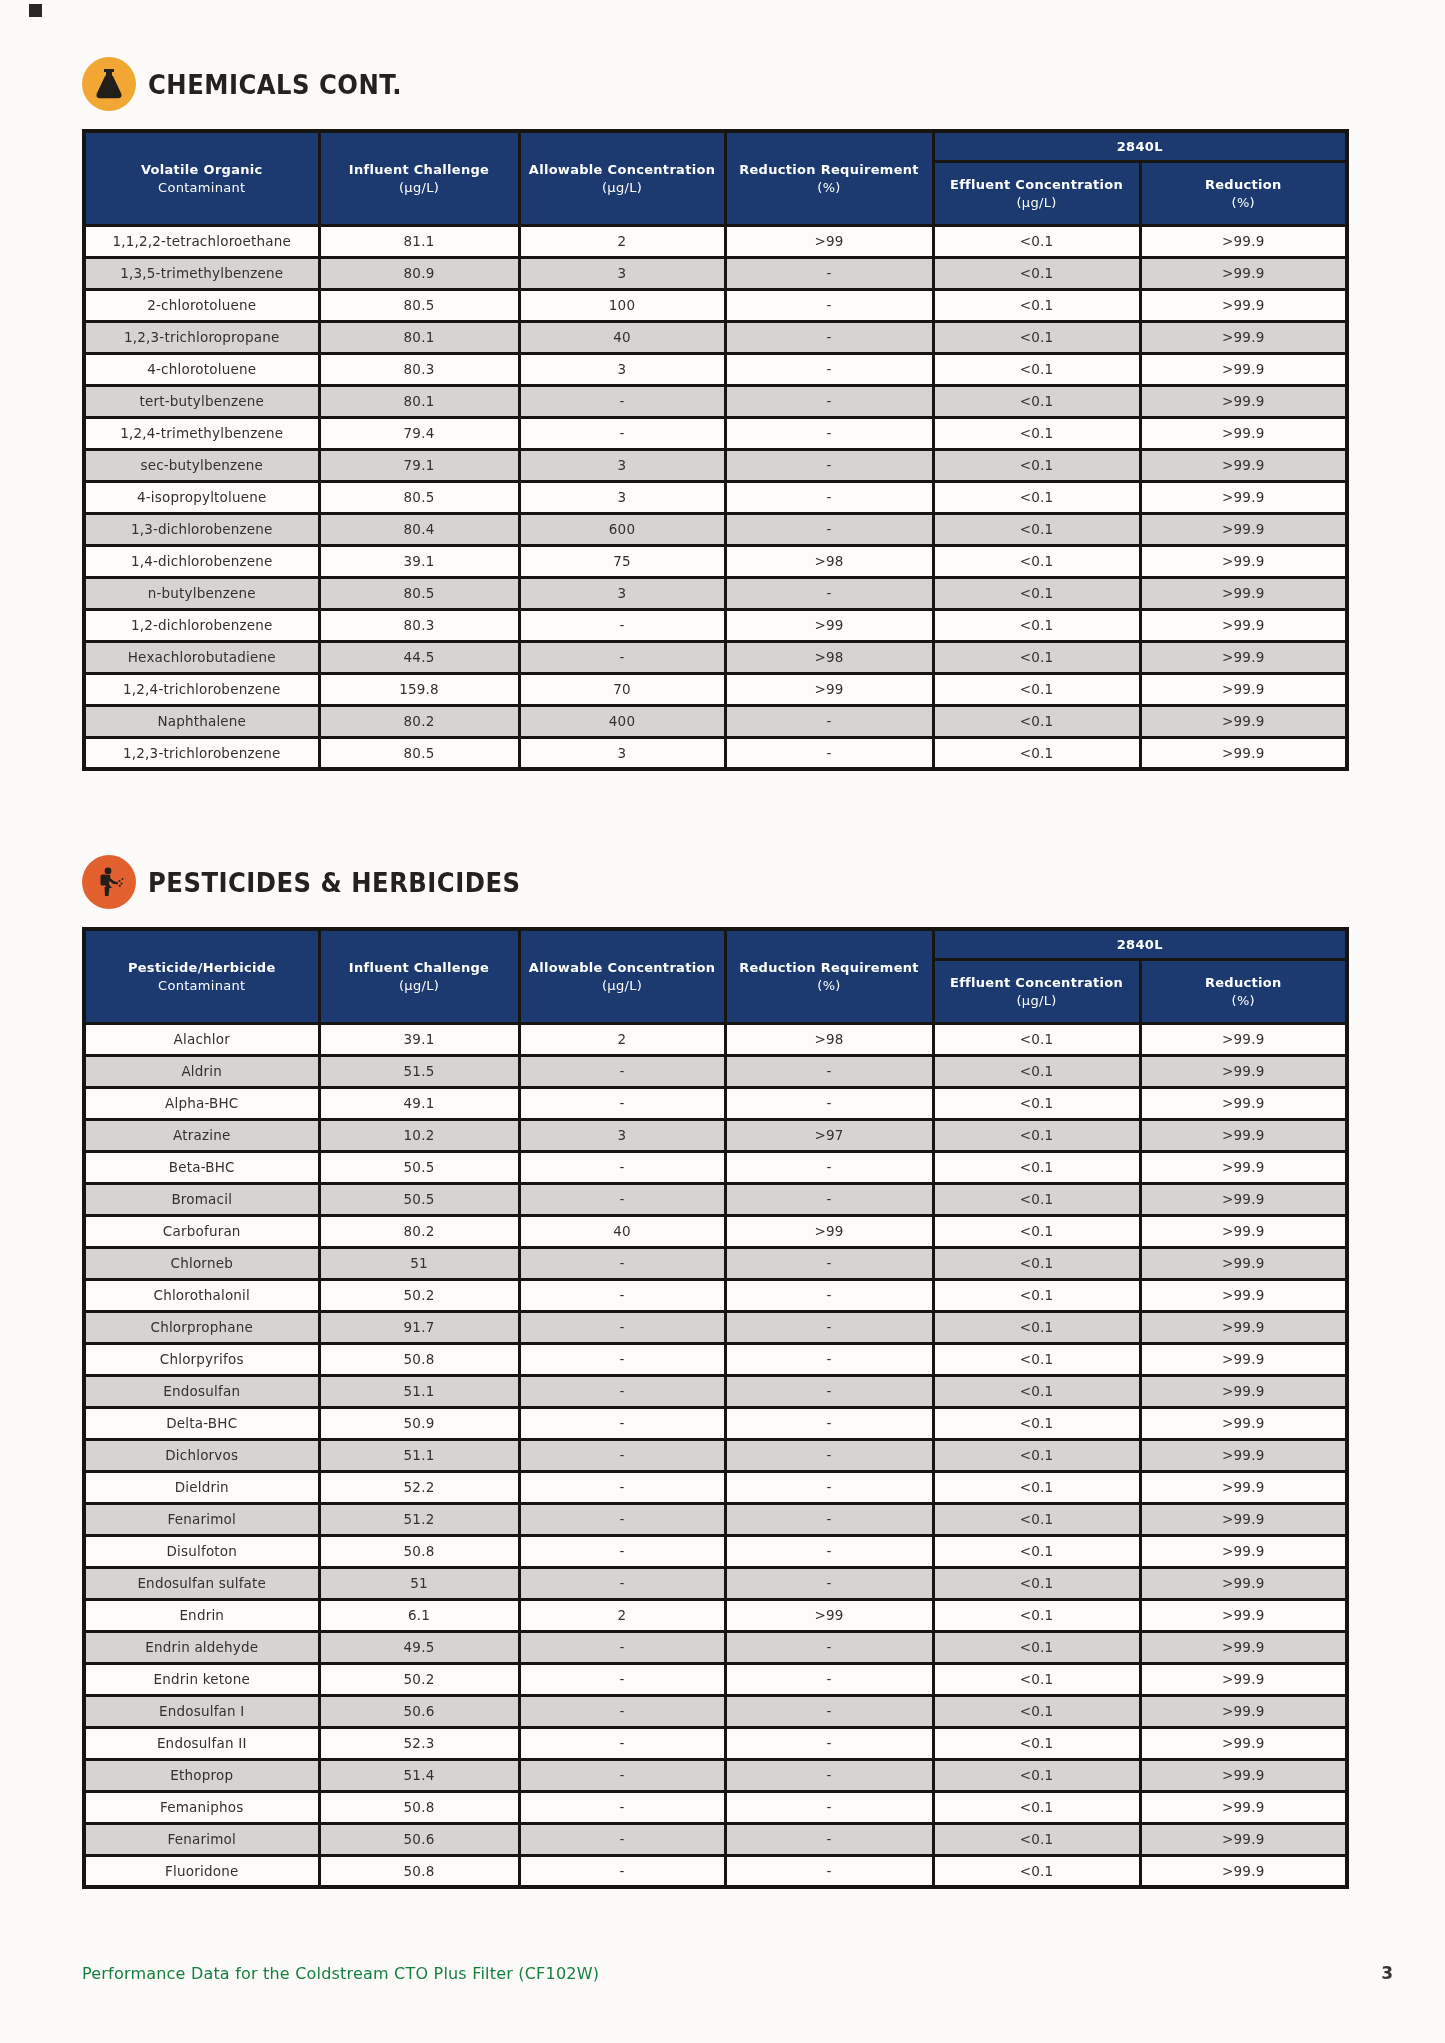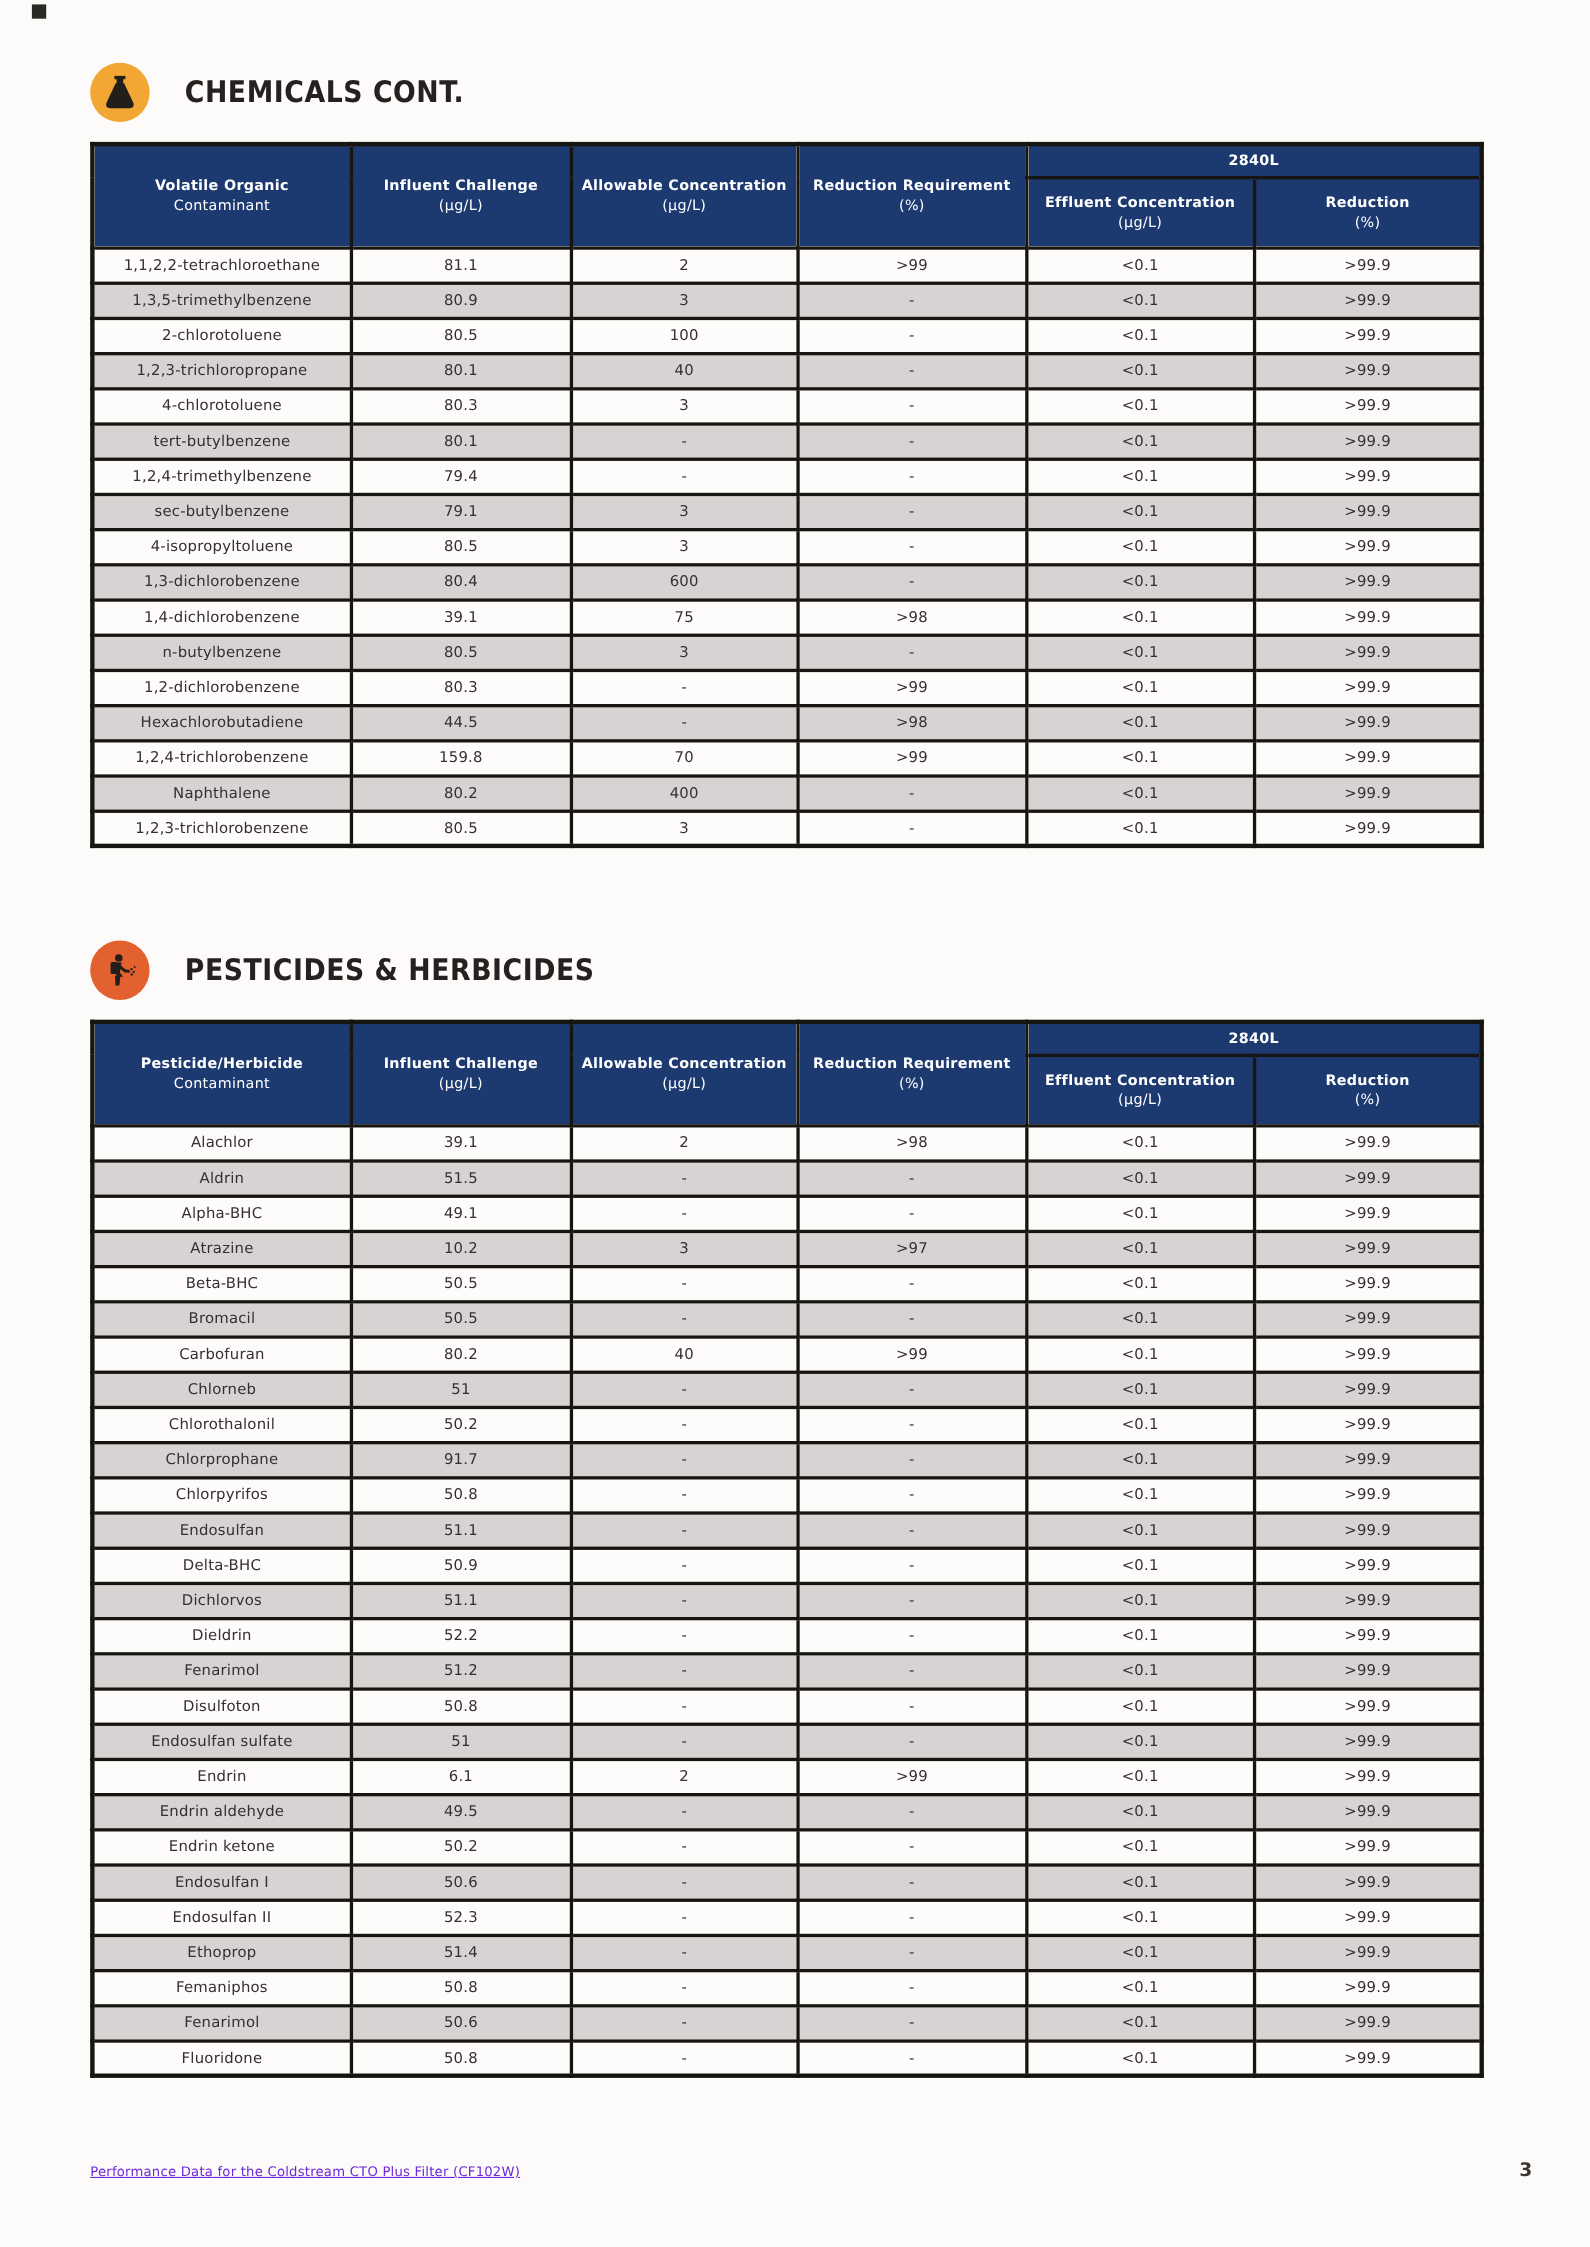--- a/index.html
+++ b/index.html
@@ -15,21 +15,21 @@
     background:#fcfbf9;
     overflow:hidden;
   }
   .corner-mark {
     position:absolute; left:29px; top:4px; width:13px; height:13px;
     background:#2b2926;
   }
   .content { padding:55px 0 0 82px; width:1345px; }
 
   
-  .sec-head { display:flex; align-items:center; gap:32px; margin-bottom:16px; height:58px; }
+  .sec-head { display:flex; align-items:center; gap:12px; margin-bottom:16px; height:58px; }
   .icon-circle {
     width:54px; height:54px; border-radius:50%;
     display:flex; align-items:center; justify-content:center; flex:0 0 auto;
   }
   .sec-title {
     margin:0; font-size:27px; font-weight:800; letter-spacing:0.5px;
     color:#252120; font-stretch:condensed;
   }
 
   
@@ -58,21 +58,21 @@
   tbody tr:nth-child(odd) td  { background:#fdfcfa; }
   tbody tr:nth-child(even) td { background:#d6d3d2; }
 
   .section-2 { margin-top:82px; }
 
   
   .footer {
     display:flex; justify-content:space-between; align-items:baseline;
     width:1311px; margin:74px 0 0 0;
   }
-  .footer-text { color:#6d28d9; font-size:12px; letter-spacing:0.2px;text-decoration:underline; }
+  .footer-text { color:#15803d; font-size:16px; letter-spacing:0.2px; }
   .page-number { color:#3a3431; font-size:17px; font-weight:bold; }
 
   svg .glyph { fill:#221e1a; }
 </style>
 </head>
 <body>
 
 <div class="page">
   <div class="corner-mark"></div>
 

